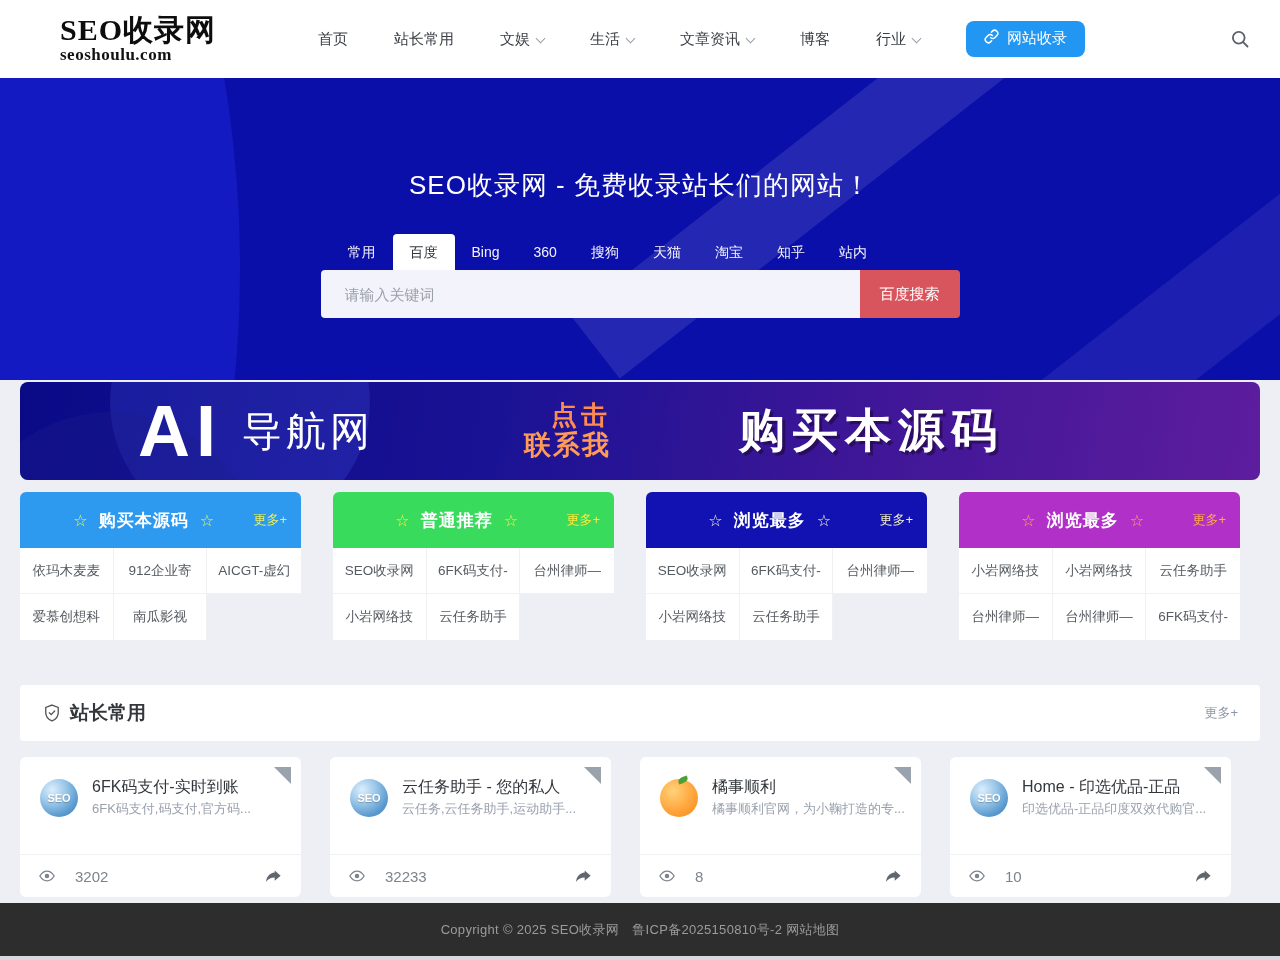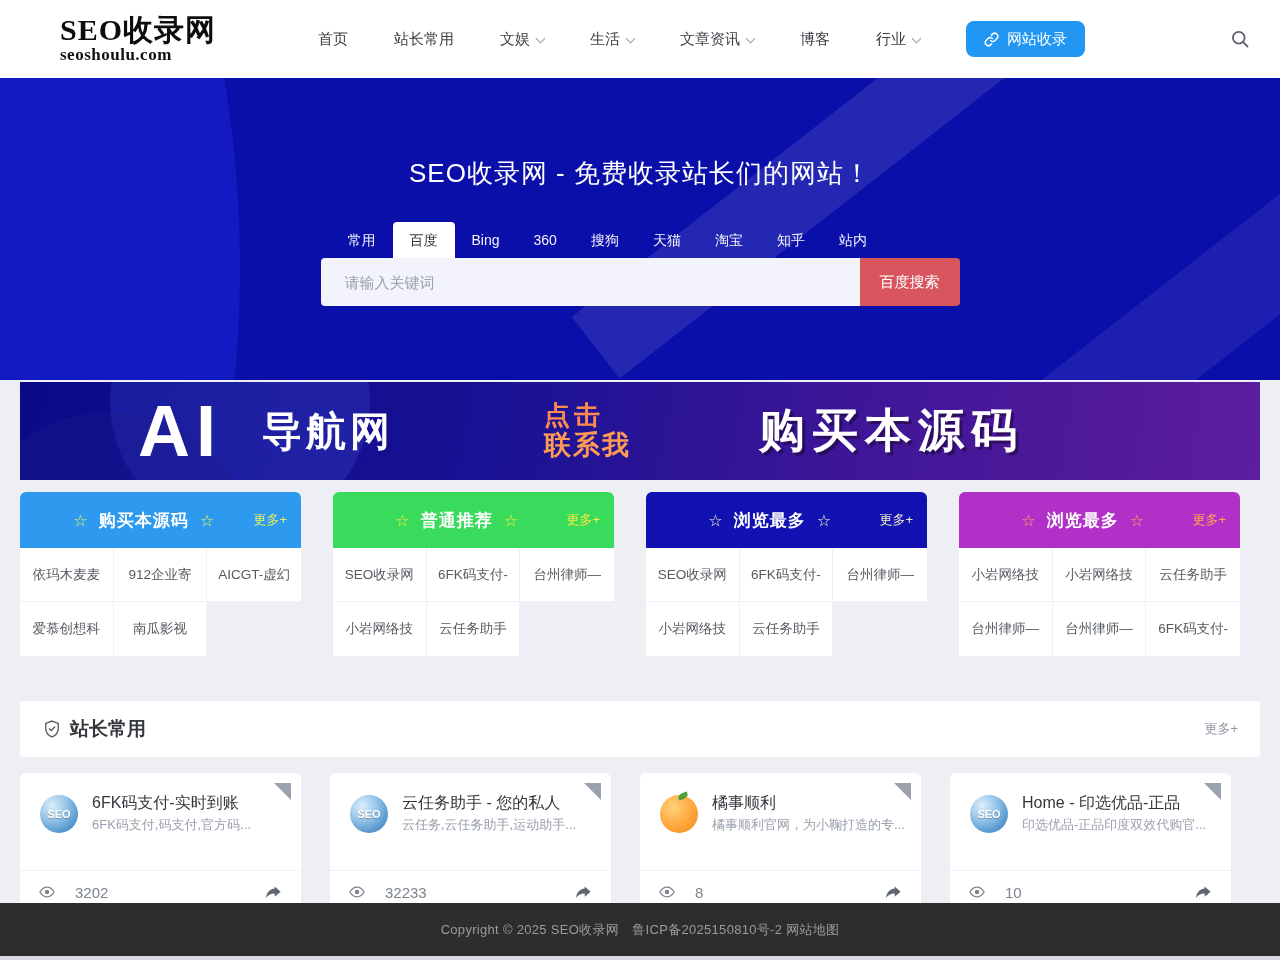--- a/index.html
+++ b/index.html
@@ -18,75 +18,75 @@
   .logo { line-height:1.05; cursor:pointer; }
   .logo-title { font-family:"Liberation Serif","DejaVu Serif",serif; font-weight:900; font-size:30px; color:#0d0d0d; letter-spacing:1px; }
   .logo-sub { font-family:"Liberation Serif","DejaVu Serif",serif; font-weight:700; font-size:17px; color:#111; letter-spacing:.5px; }
   .nav { display:flex; align-items:center; margin-left:102px; gap:46px; }
   .nav-item { font-size:15px; color:#3c4147; cursor:pointer; white-space:nowrap; }
   .caret {
     display:inline-block; width:7px; height:7px; border:solid #9aa1a9;
     border-width:0 1.5px 1.5px 0; transform:rotate(45deg); margin-left:7px; vertical-align:2px;
   }
   .submit-btn {
-    margin-left:46px; height:36px; padding:0 18px; background:#2196f3; color:#fff;
-    border:none; border-radius:8px; font-size:15px; display:flex; align-items:center; gap:8px; cursor:pointer;
+    margin-left:46px; height:36px; padding:8px 18px; background:#2196f3; color:#fff;
+    border:none; border-radius:8px; font-size:15px; display:flex; align-items:flex-start; gap:8px; cursor:pointer;
   }
   .hdr-search { margin-left:auto; cursor:pointer; display:flex; align-items:center; }
 
   
   .hero { height:302px; background:#0b0fa9; position:relative; overflow:hidden; }
   .hero::before {
     content:""; position:absolute; width:1250px; height:1700px; border-radius:50%;
     background:#141ac2; left:-1010px; top:-660px;
   }
   .stripe { position:absolute; background:rgba(255,255,255,0.10); }
   .stripe1 { width:620px; height:78px; transform:rotate(-38deg); right:130px; top:40px; }
   .stripe2 { width:560px; height:95px; transform:rotate(-38deg); right:-150px; top:230px; background:rgba(255,255,255,0.07); }
-  .hero-inner { position:relative; z-index:2; width:639px; margin:0 auto; padding-top:78px; }
+  .hero-inner { position:relative; z-index:2; width:639px; margin:12px auto; padding-top:78px; }
   .hero-title { color:#fff; font-size:26px; font-weight:400; text-align:center; letter-spacing:1px; }
   .tab-row { display:flex; margin-top:31px; padding-left:10px; }
   .tab { height:36px; line-height:36px; padding:0 17px; font-size:14px; color:rgba(255,255,255,.95); cursor:pointer; }
   .tab.active { background:#fff; color:#33373c; border-radius:4px 4px 0 0; }
   .search-row { display:flex; height:48px; }
   .search-input {
     flex:1; border:none; outline:none; background:#f3f4fb; border-radius:4px 0 0 4px;
     padding:0 24px; font-size:15px; color:#333;
   }
   .search-input::placeholder { color:#9aa0a8; }
   .search-btn { width:100px; border:none; background:#d9555e; color:#fff; font-size:15px; border-radius:0 4px 4px 0; cursor:pointer; }
 
   
   .banner {
     margin:2px 20px 0; height:98px; position:relative; overflow:hidden; cursor:pointer;
     background:linear-gradient(100deg,#0a0a87 0%,#191294 38%,#3c1697 66%,#5d1d9e 100%);
-    display:flex; align-items:center; color:#fff;
+    display:flex; align-items:center; color:#fff;border-radius:8px;
   }
   .banner::before { content:""; position:absolute; width:260px; height:260px; border-radius:50%; background:rgba(90,110,255,.18); left:90px; top:-110px; }
   .banner::after  { content:""; position:absolute; width:300px; height:300px; border-radius:50%; background:rgba(30,30,140,.35); left:-60px; top:30px; }
   .bn-ai { font-size:72px; font-weight:900; letter-spacing:6px; margin-left:118px; z-index:1; }
-  .bn-nav { font-size:40px; font-weight:700; letter-spacing:4px; margin-left:40px; z-index:1; }
-  .bn-contact { margin-left:150px; text-align:left; z-index:1; line-height:1.15; }
+  .bn-nav { font-size:40px; font-weight:400; letter-spacing:4px; margin-left:20px; z-index:1; }
+  .bn-contact { margin-left:150px; text-align:right; z-index:1; line-height:1.15; }
   .bn-contact .l1 { font-size:26px; font-weight:900; color:#ff8c4e; letter-spacing:4px; }
   .bn-contact .l2 { font-size:27px; font-weight:900; color:#ff9b55; letter-spacing:2px; }
   .bn-buy { font-size:46px; font-weight:900; letter-spacing:7px; margin-left:128px; z-index:1; text-shadow:3px 3px 0 rgba(30,5,50,.55); }
 
   
   .rank-row { display:grid; grid-template-columns:repeat(4,281px); column-gap:32px; padding:12px 20px 0; }
   .rank-card { border-radius:6px 6px 0 0; }
   .rank-head {
     height:56px; border-radius:6px 6px 0 0; display:flex; align-items:center; padding:0 14px; color:#fff;
   }
   .rank-head .tgroup { flex:1; display:flex; align-items:center; justify-content:center; gap:11px; }
   .rank-head .star { font-size:16px; }
   .rank-head .rtitle { font-size:17px; font-weight:700; letter-spacing:1px; }
   .rank-more { font-size:13px; cursor:pointer; }
   .rank-body { display:grid; grid-template-columns:repeat(3,1fr); }
   .cell {
-    height:54px; background:#fff; display:flex; align-items:center; justify-content:center;
+    height:46px; background:#fff; display:flex; align-items:center; justify-content:center;
     font-size:13.5px; color:#565b61; border-right:1px solid #f0f1f4; border-bottom:1px solid #f0f1f4;
     overflow:hidden; white-space:nowrap;
   }
   .cell:nth-child(3n) { border-right:none; }
   .cell:nth-child(n+4) { border-bottom:none; }
   .cell.empty { background:transparent; border:none; cursor:default; }
 
   
   .section-bar {
     margin:45px 20px 0; height:56px; background:#fff; border-radius:4px;

